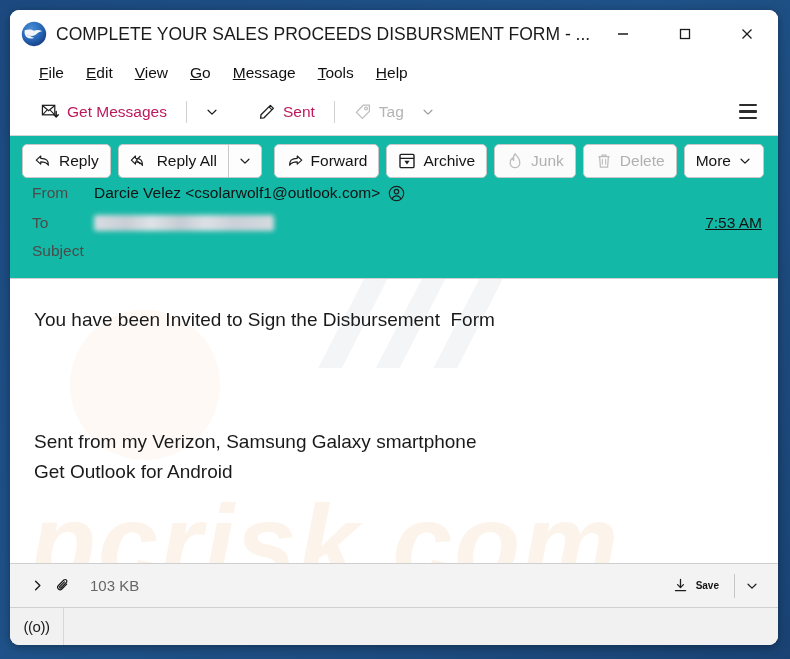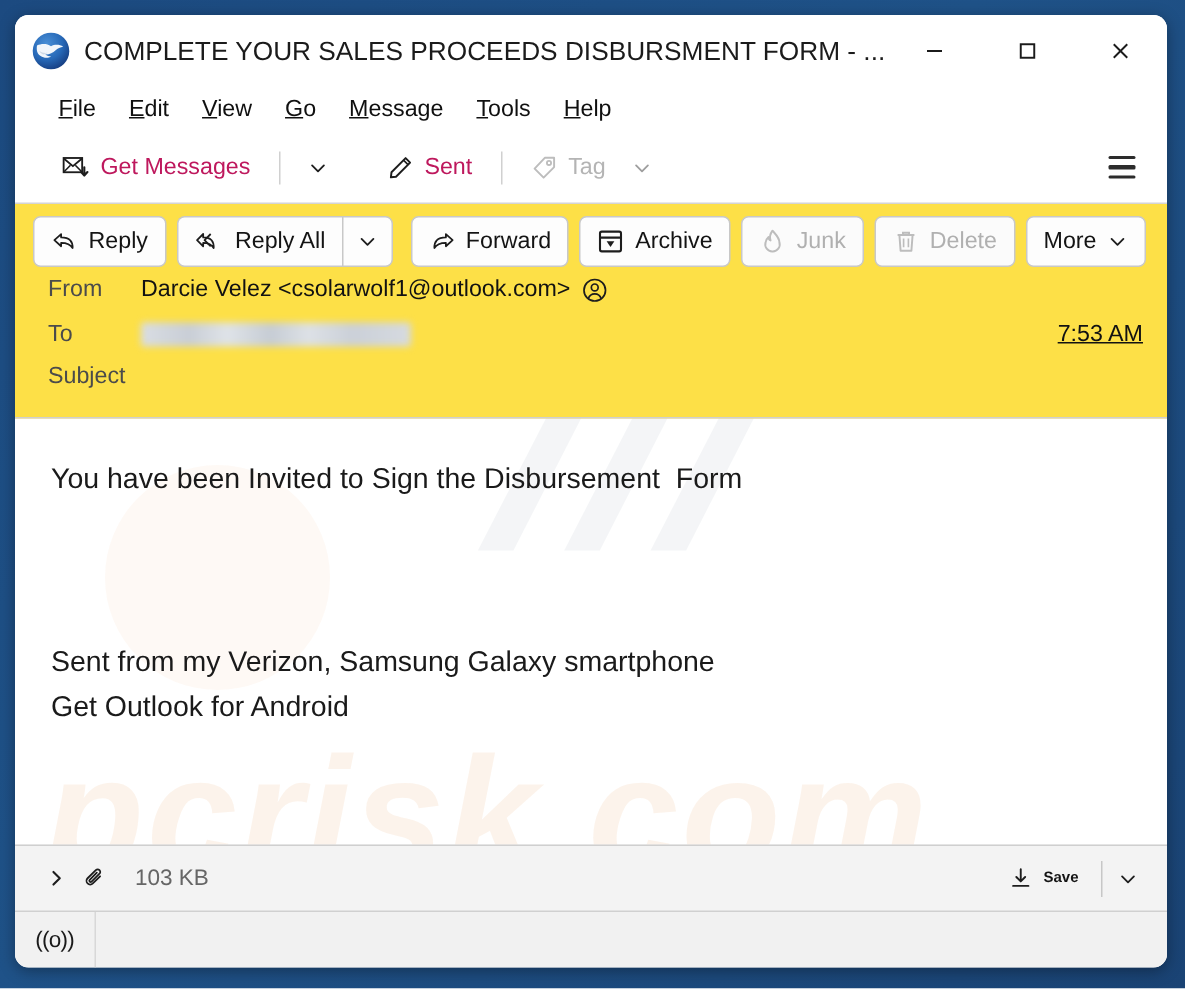--- a/index.html
+++ b/index.html
@@ -141,21 +141,21 @@
     width: 36px; height: 32px;
     display: flex; flex-direction: column; justify-content: center;
     align-items: center; gap: 4px;
     border-radius: 4px;
   }
   #hamburger span { display: block; width: 18px; height: 2.5px; background: #2c2c2c; border-radius: 1px; }
 
   
   #msg-header {
     position: relative; z-index: 2;
-    background: #fde047;
+    background: #14b8a6;
     border-bottom: 1px solid #cfcfcf;
     padding: 8px 0 10px 0;
     flex: 0 0 auto;
   }
 
   #actionbar {
     display: flex; align-items: center;
     padding: 0 14px 0 12px;
     gap: 0;
     margin-bottom: 6px;

